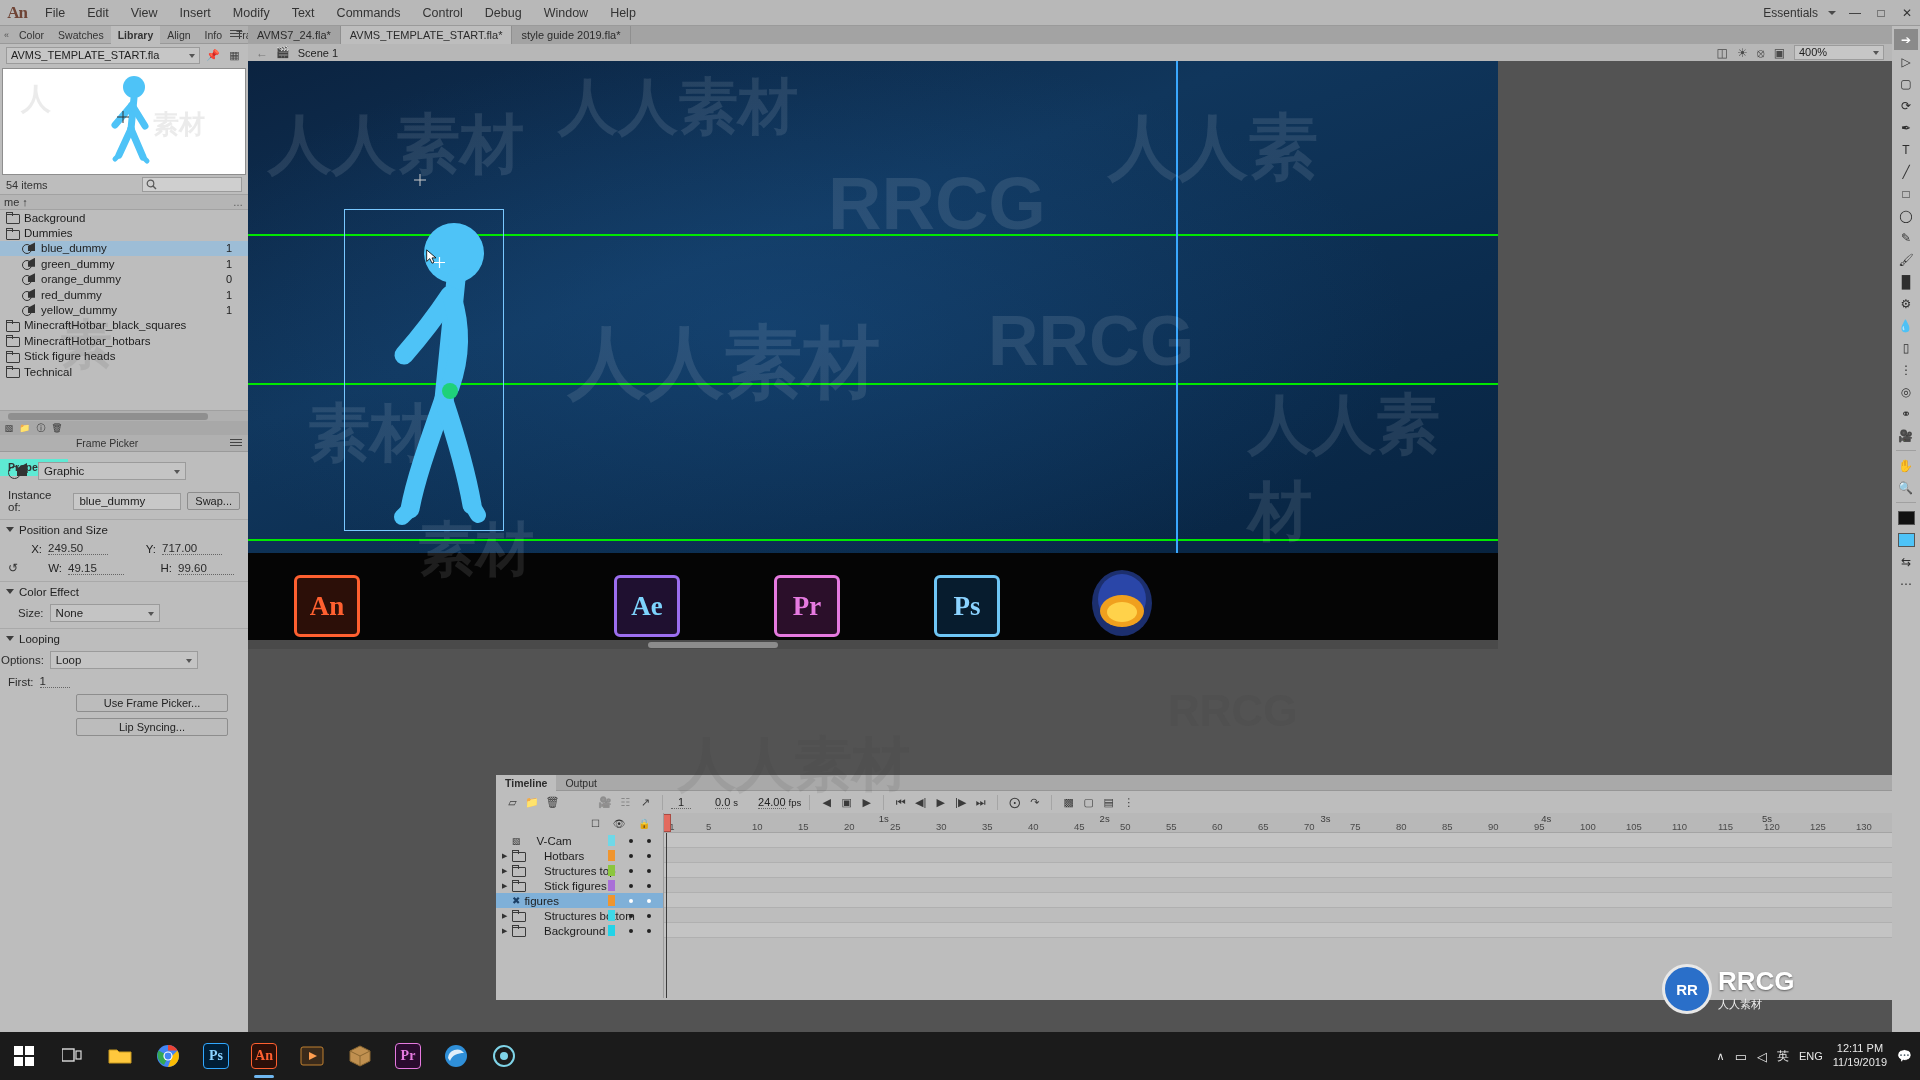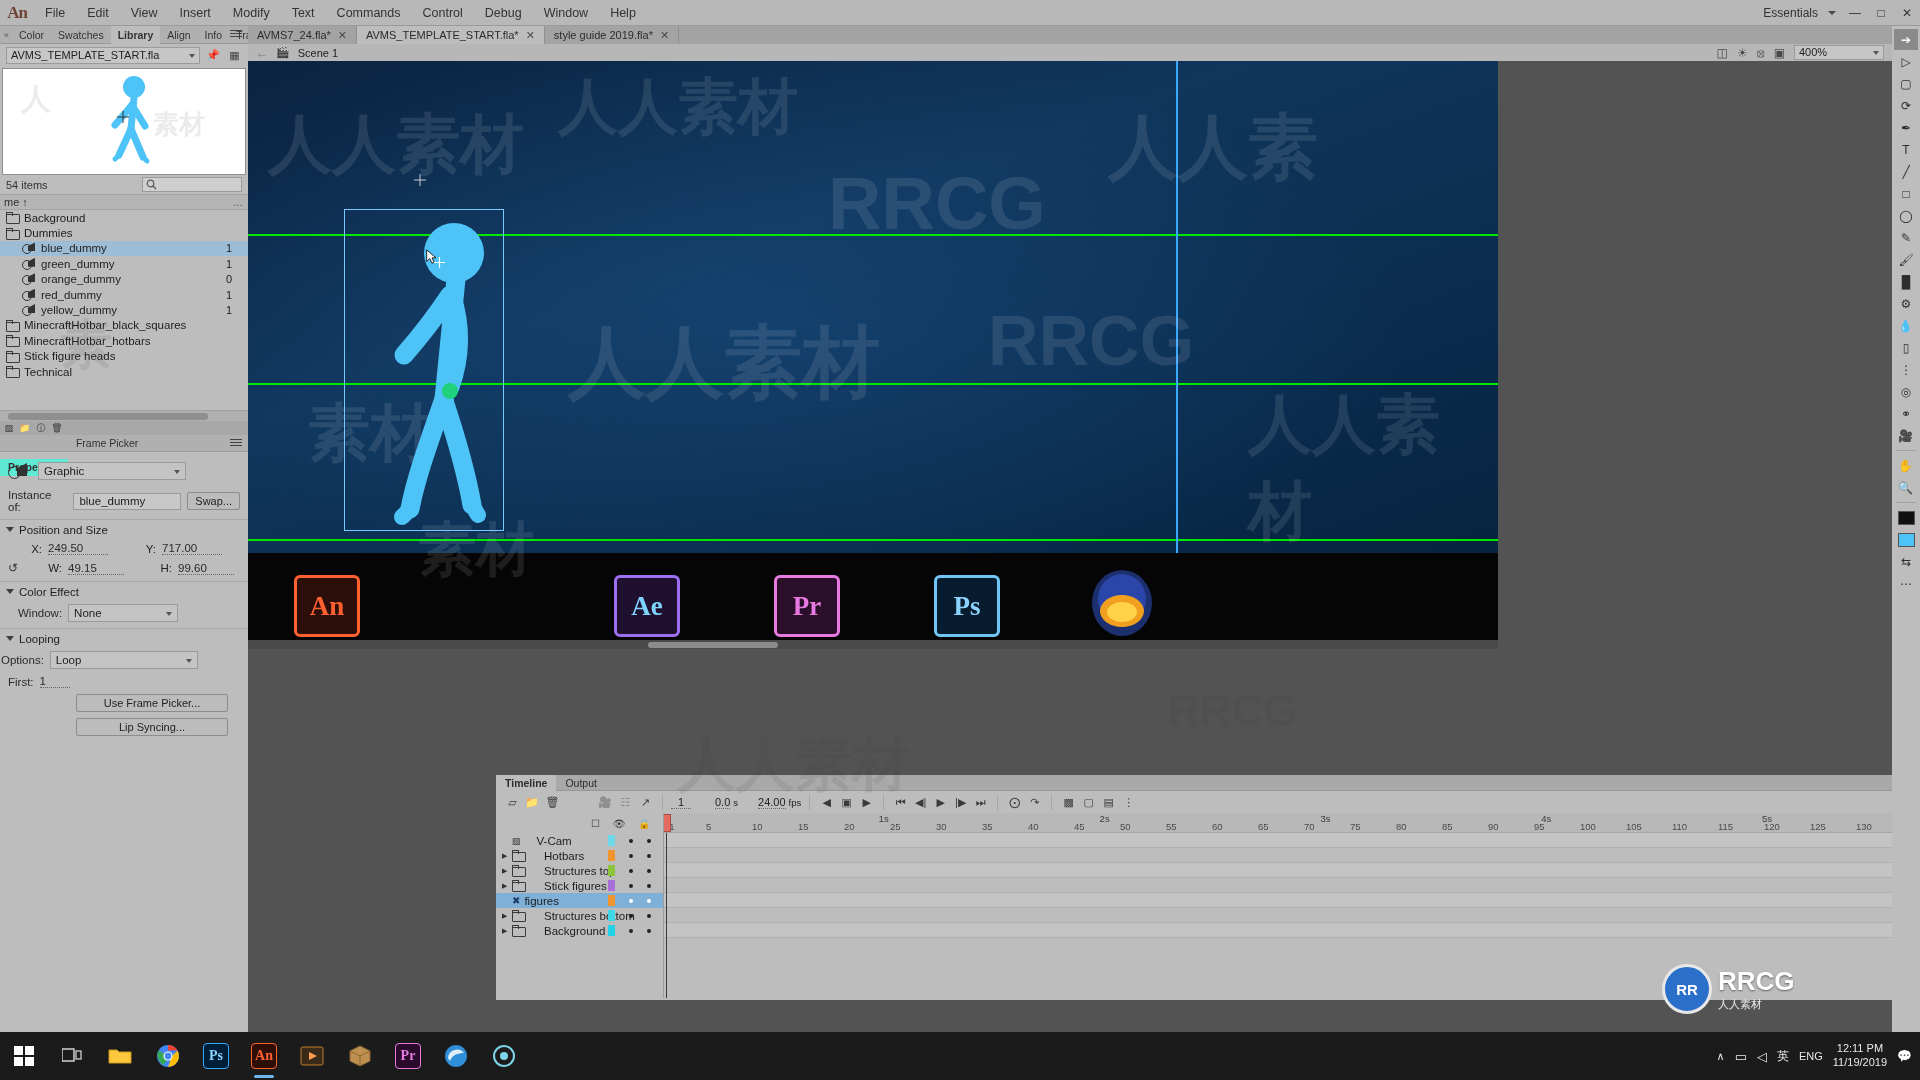--- a/index.html
+++ b/index.html
@@ -128,21 +128,21 @@
     color:#2e2e2e;font-size:12px; }
   .tool.sel{ background:#8a8a8a; color:#fff;}
   .tool-sep{width:20px;height:1px;background:#a0a0a0;margin:3px 0;}
   .colorchip{ width:17px;height:14px;border:1px solid #555;}
 
   
   .doc-area{ position:absolute; left:248px; top:26px; width:1644px; height:1022px; background:#535353;}
   .doc-tabs{ height:18px; background:#a3a3a3; display:flex; align-items:flex-end; }
   .dtab{
     height:18px; line-height:18px; font-size:11px; padding:0 9px; display:flex;align-items:flex-start;gap:7px;
-    background:#a3a3a3; color:#2b2b2b; border-right:1px solid #8f8f8f;
+    background:#a3a3a3; color:#2b2b2b; border-right:1px solid #8f8f8f;flex-direction:column;
   }
   .dtab.active{ background:#bdbdbd; }
   .dtab .x{ font-size:11px; color:#4a4a4a;}
   .scene-bar{
     height:17px; background:#b7b7b7; display:flex; align-items:center; gap:8px; padding:0 8px;
     font-size:11px; color:#222; position:relative;
   }
   .scene-bar .back{ color:#777; font-size:12px;}
   .scene-bar .clap{ font-size:11px; }
   .scene-right{ margin-left:auto; display:flex; align-items:center; gap:9px;}
@@ -431,21 +431,21 @@
         <span class="dotted" style="width:56px;">49.15</span>
         <span class="lbl-r">H:</span>
         <span class="dotted" style="width:56px;">99.60</span>
       </div>
 
       <div class="sec-hdr">
         <span class="tri"></span>
         <span>Color Effect</span>
       </div>
       <div class="prop-row" style="padding-left:18px;">
-        <span>Window:</span>
+        <span>Size:</span>
         <div class="sel-box" style="max-width:110px;">
           <span>None</span>
           <span class="cv"></span>
         </div>
       </div>
 
       <div class="sec-hdr">
         <span class="tri"></span>
         <span>Looping</span>
       </div>

